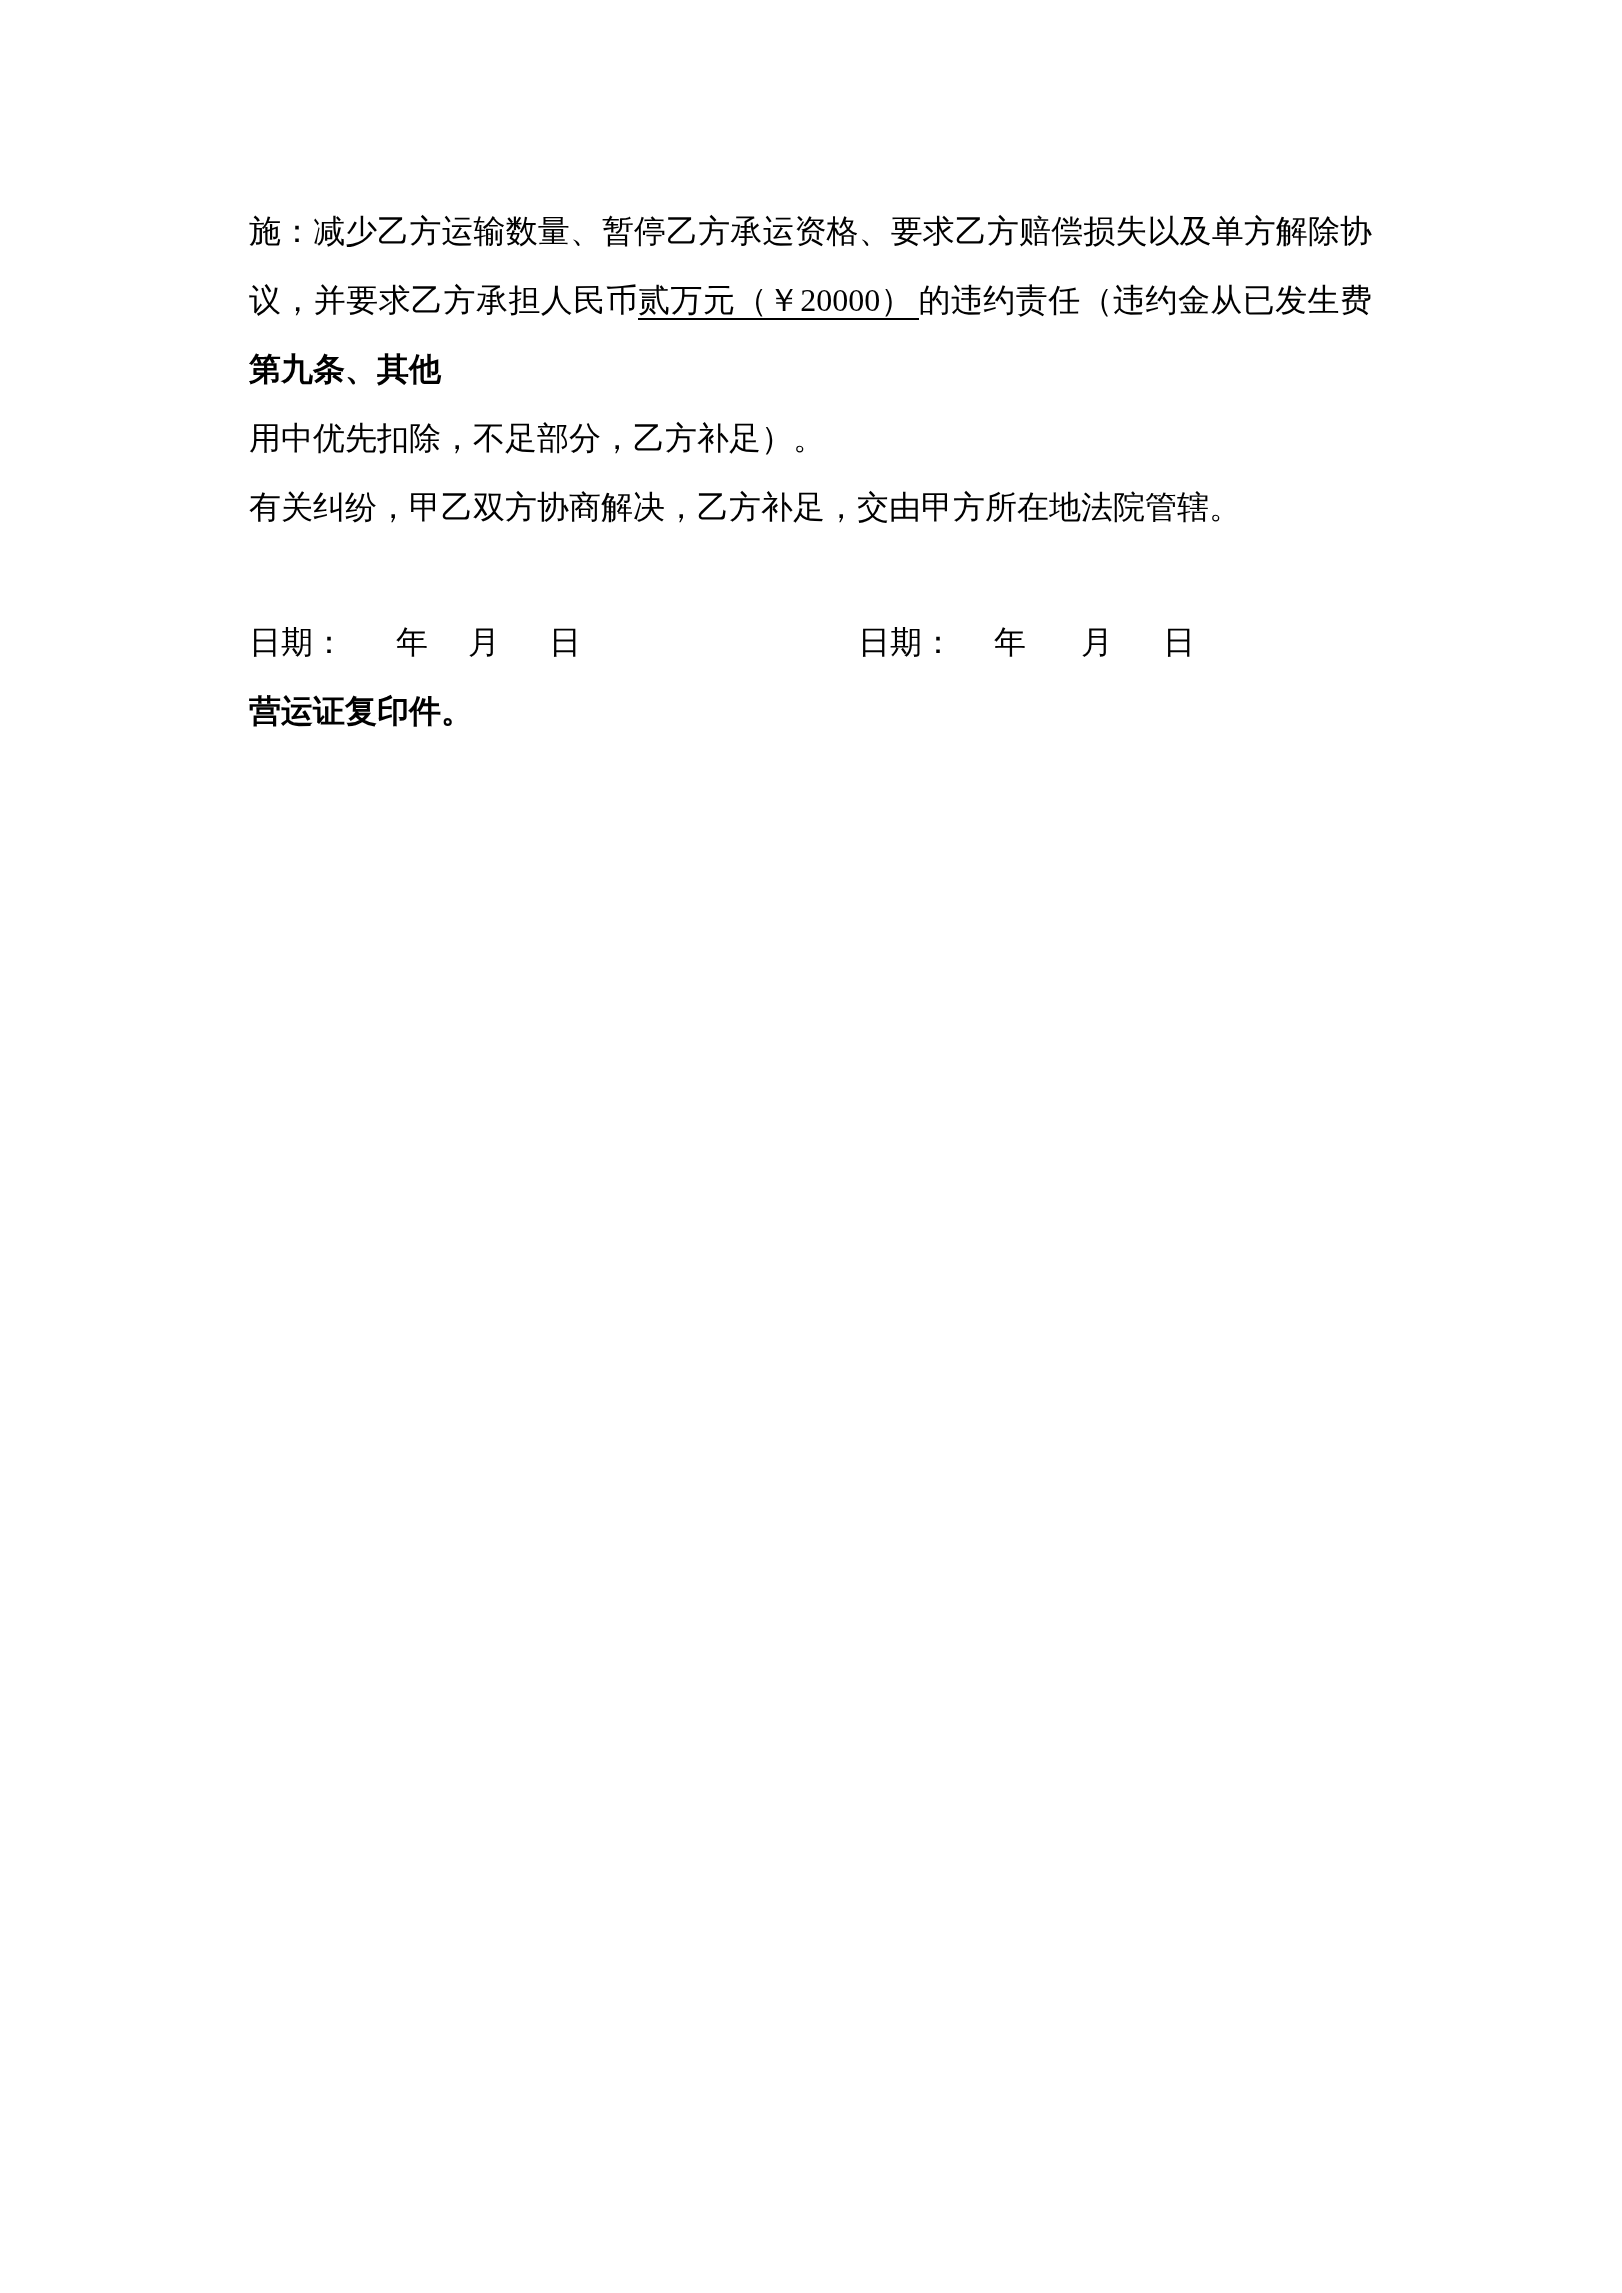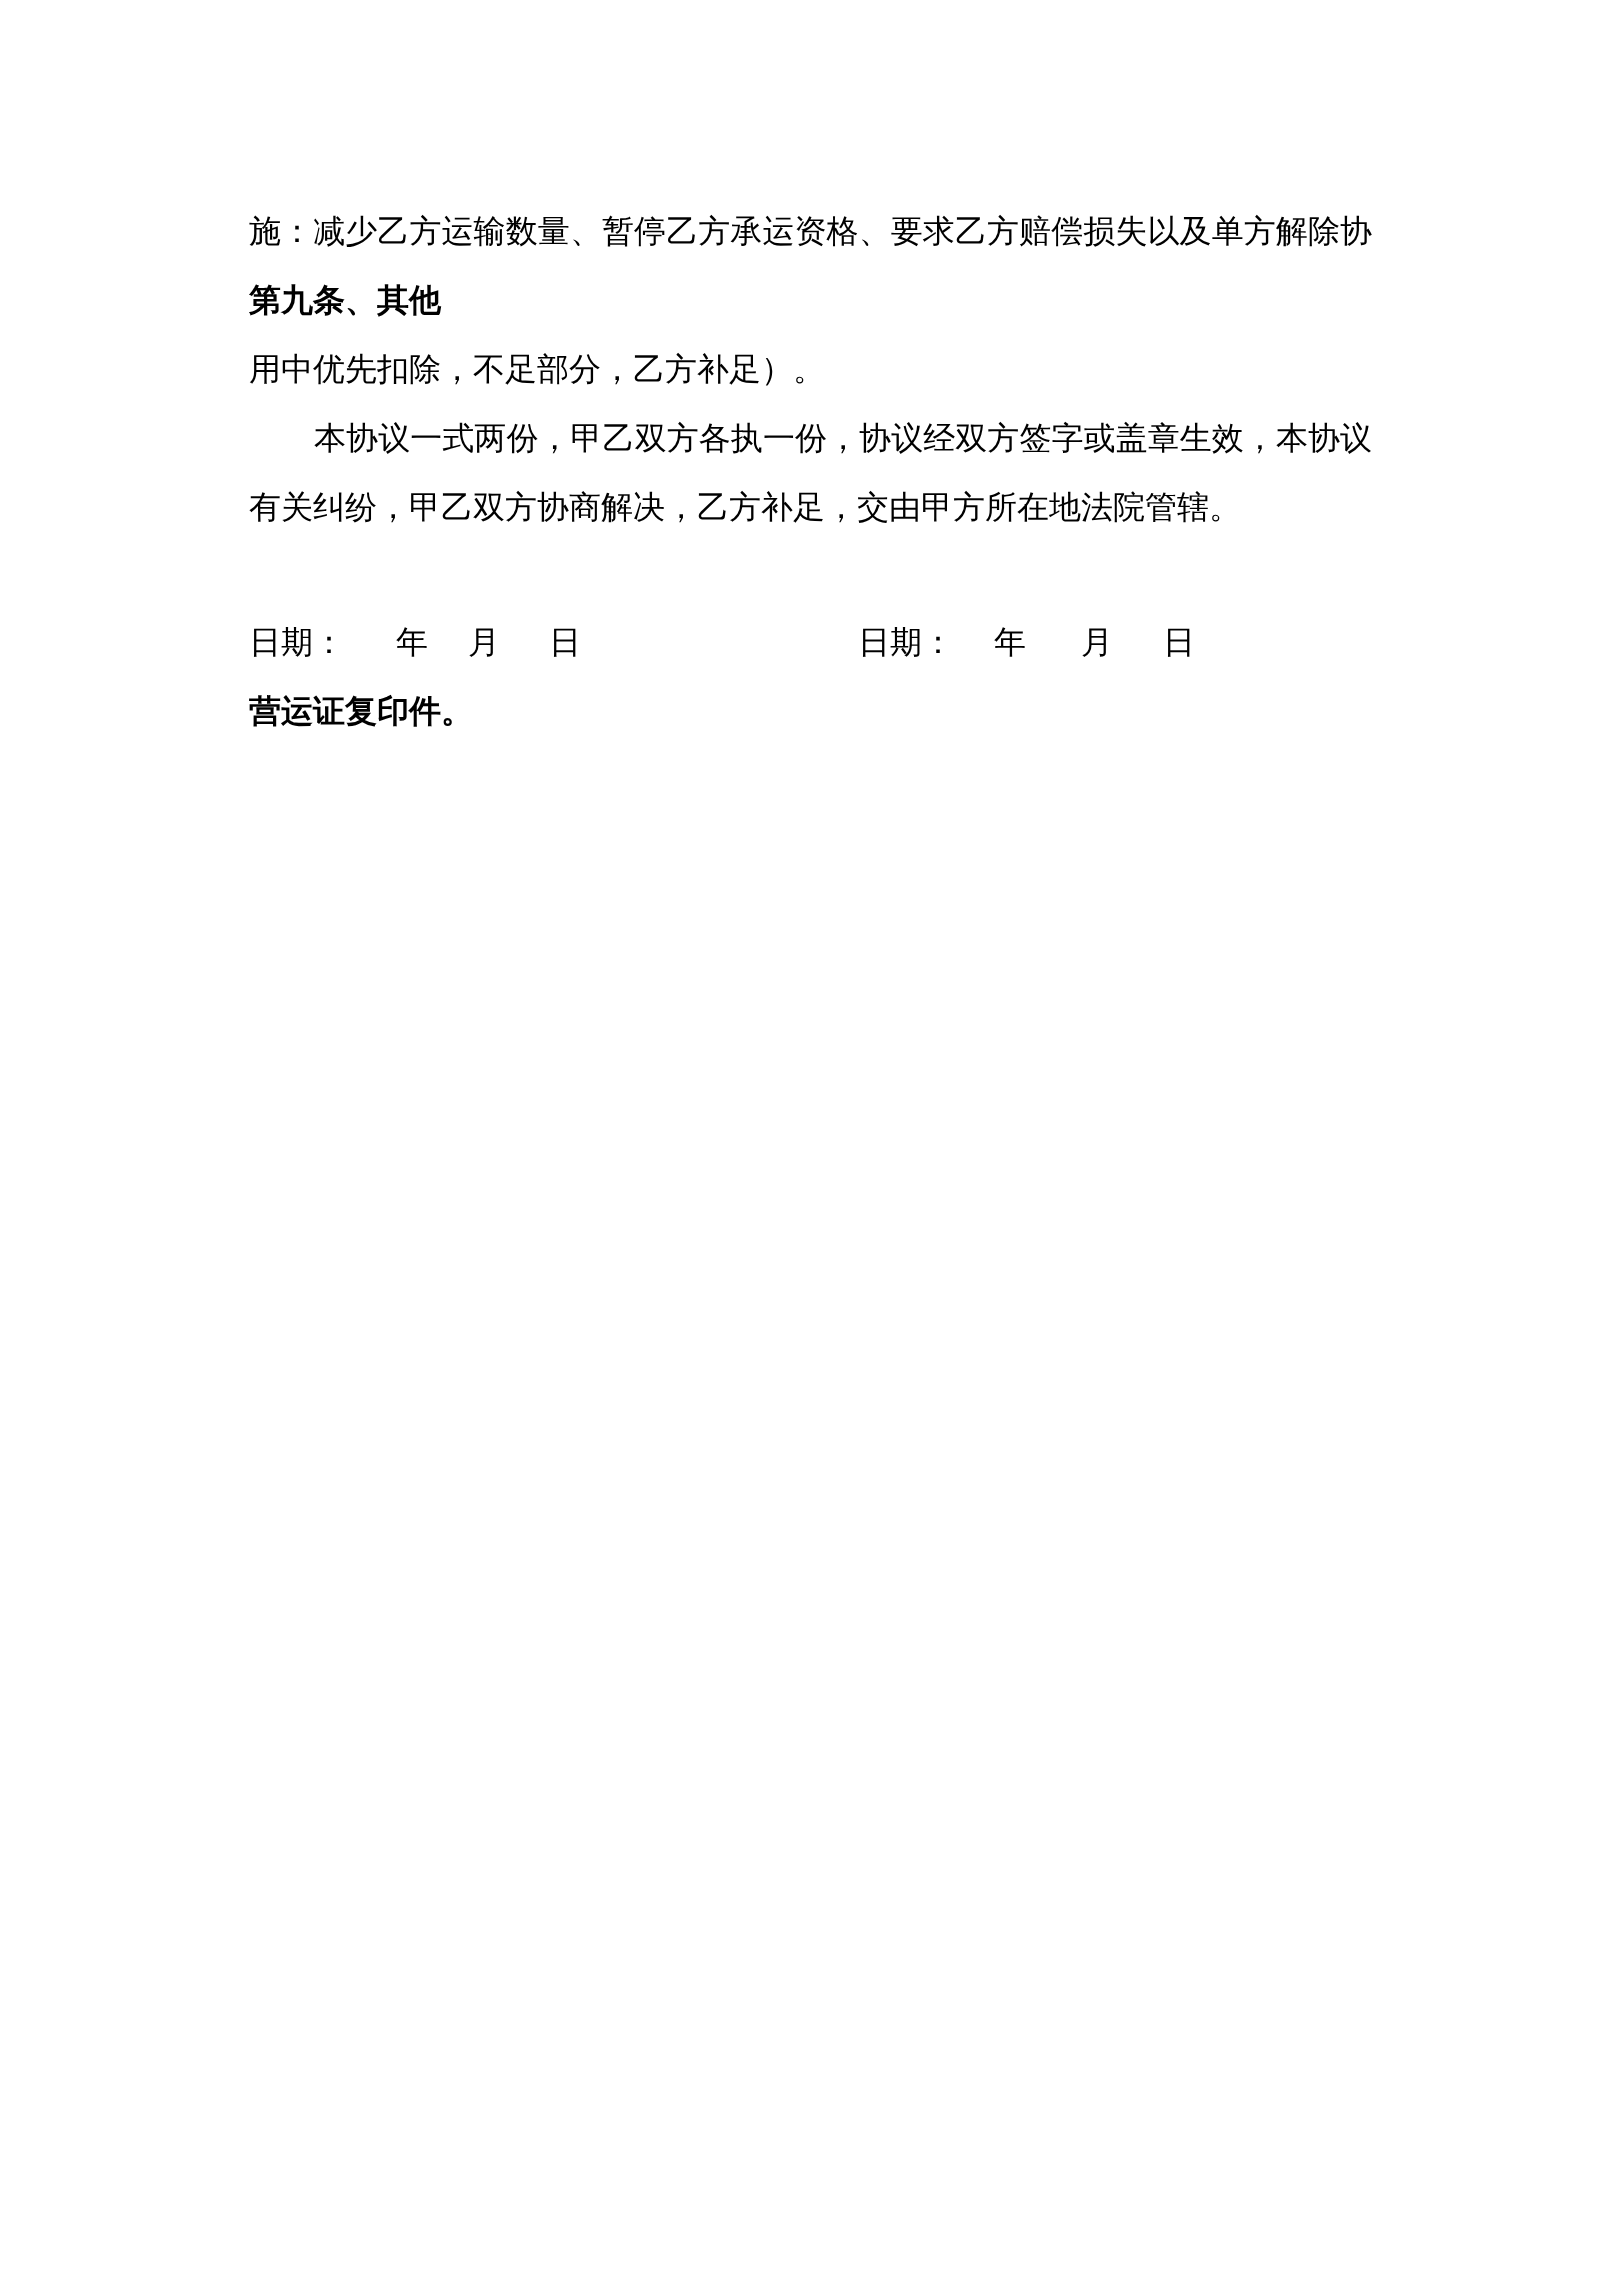--- a/index.html
+++ b/index.html
@@ -54,26 +54,26 @@
   .ml61 { margin-left: 55px; }
 </style>
 </head>
 <body>
 
 <div class="page">
   <div class="content">
 
     <p class="line fill">施：减少乙方运输数量、暂停乙方承运资格、要求乙方赔偿损失以及单方解除协</p>
 
+    <p class="line fill"><span>议，并要求乙方承担人民币</span><span class="u">贰万元（￥20000）</span><span>的违约责任（违约金从已发生费</span></p>
 
     <p class="line bold">第九条、其他</p>
 
     <p class="line">用中优先扣除，不足部分，乙方补足）。</p>
 
-    <p class="line fill indent">本协议一式两份，甲乙双方各执一份，协议经双方签字或盖章生效，本协议</p>
 
     <p class="line">有关纠纷，甲乙双方协商解决，乙方补足，交由甲方所在地法院管辖。</p>
 
     <p class="line empty-line"></p>
 
 
     <p class="line sigrow">
       <span>
         <span>日期：</span><span class="ml56">年</span><span class="ml44">月</span><span class="ml54">日</span>
       </span>

